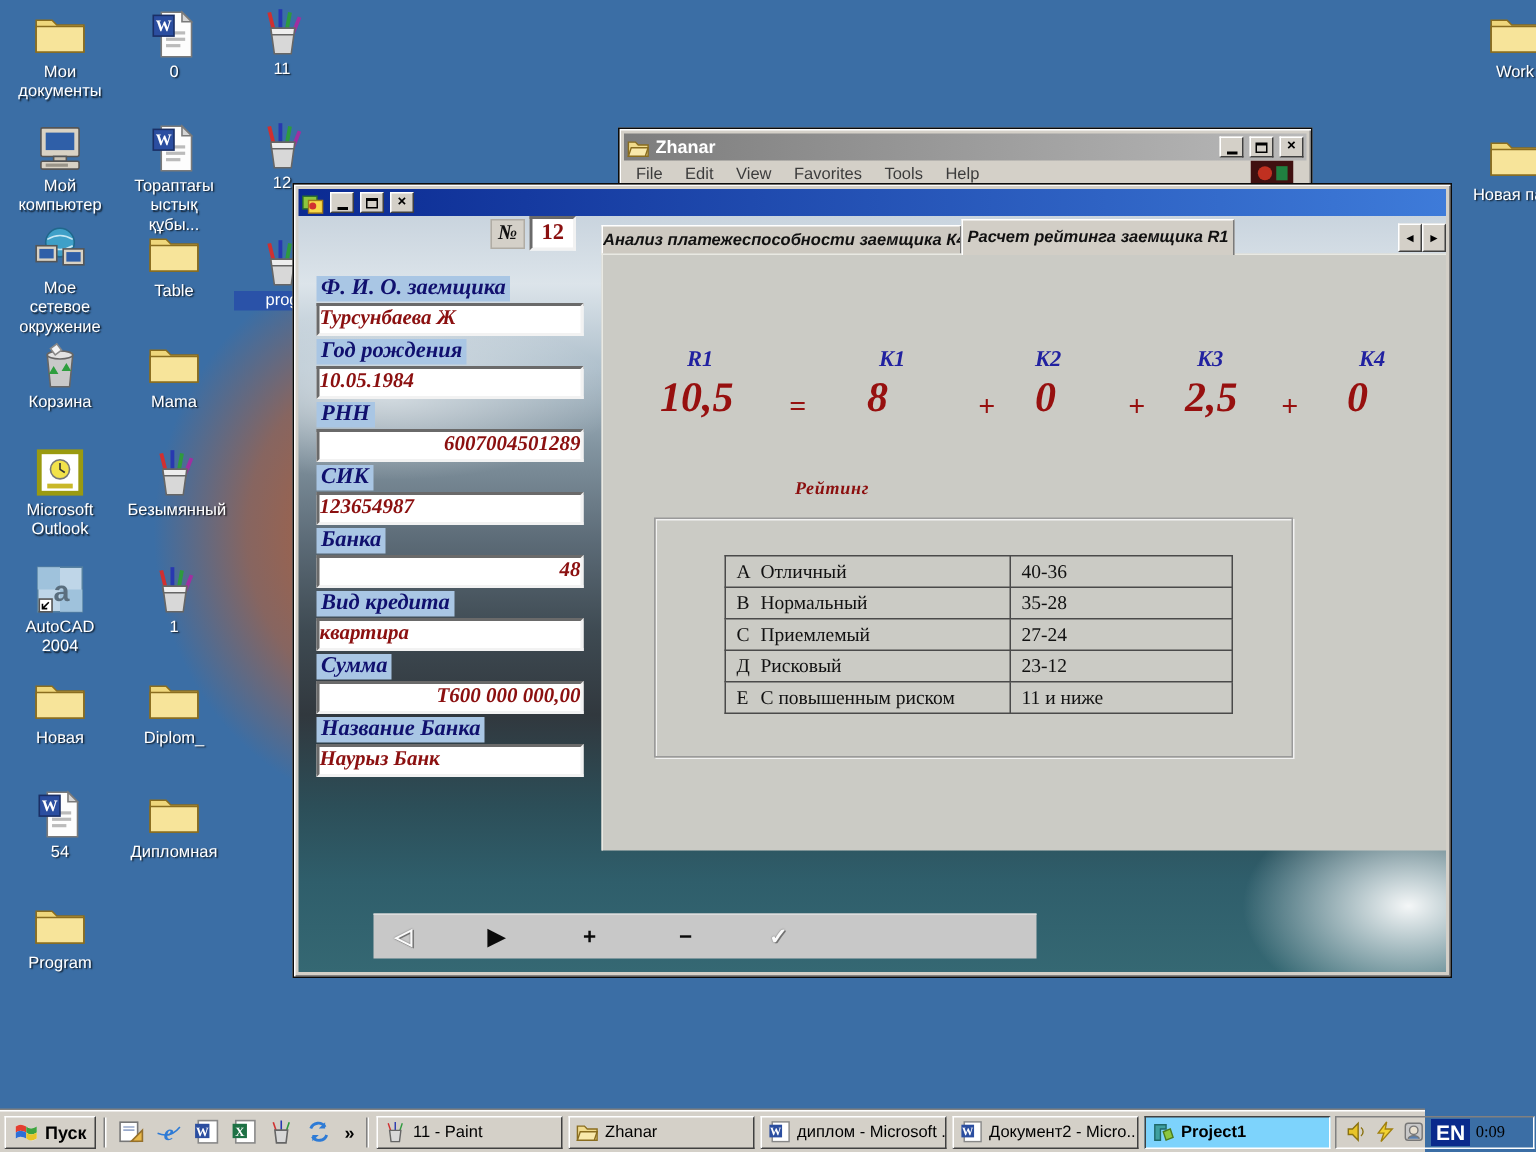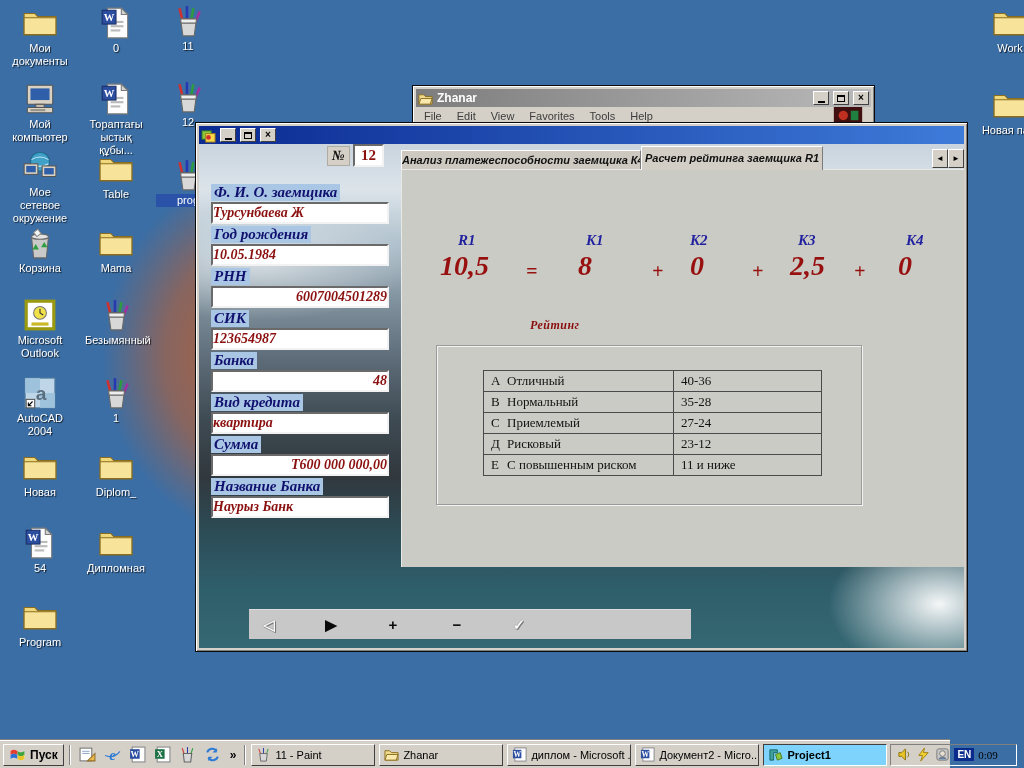--- a/index.html
+++ b/index.html
@@ -112,21 +112,21 @@
   .task { flex:0 0 124px; height:22px; border:1px solid; border-color:#fff #404040 #404040 #fff; background:#D4D0C8;
           display:flex; align-items:center; gap:4px; padding:0 4px; font-size:11px; white-space:nowrap;
           overflow:hidden; cursor:pointer; }
   .task.active { border-color:#404040 #fff #fff #404040; background:#7dd3fc; font-weight:bold; }
   .task .ticon { width:15px; height:15px; flex:0 0 15px; }
   .task .ticon svg { width:100%; height:100%; }
   .tray { margin-left:auto; height:22px; border:1px solid; border-color:#808080 #fff #fff #808080;
           display:flex; align-items:center; gap:4px; padding:0 6px; font-size:11px; flex:0 0 auto; }
   .tray .ticon { width:15px; height:15px; cursor:pointer; }
   .tray .ticon svg { width:100%; height:100%; }
-  .lang-badge { background:#0A2A8C; color:#fff; font-size:10px; font-weight:bold; padding:1px 3px; cursor:pointer; }
+  .lang-badge { background:#0A2A8C; color:#fff; font-size:14px; font-weight:bold; padding:1px 3px; cursor:pointer; }
   .clock { width:32px; text-align:left;font-family:Liberation Serif, serif; }
 </style>
 </head>
 <body>
 
 <div class="desktop"></div>
 <div id="icon-layer">
     <div class="desktop-icon" style="left: 8px; top: 6px;">
       <span class="ico"><svg viewBox="0 0 34 30">
           <path d="M2 6h10l3 3h17v17H2z" fill="#EFD77C" stroke="#8A6D1F"></path>

